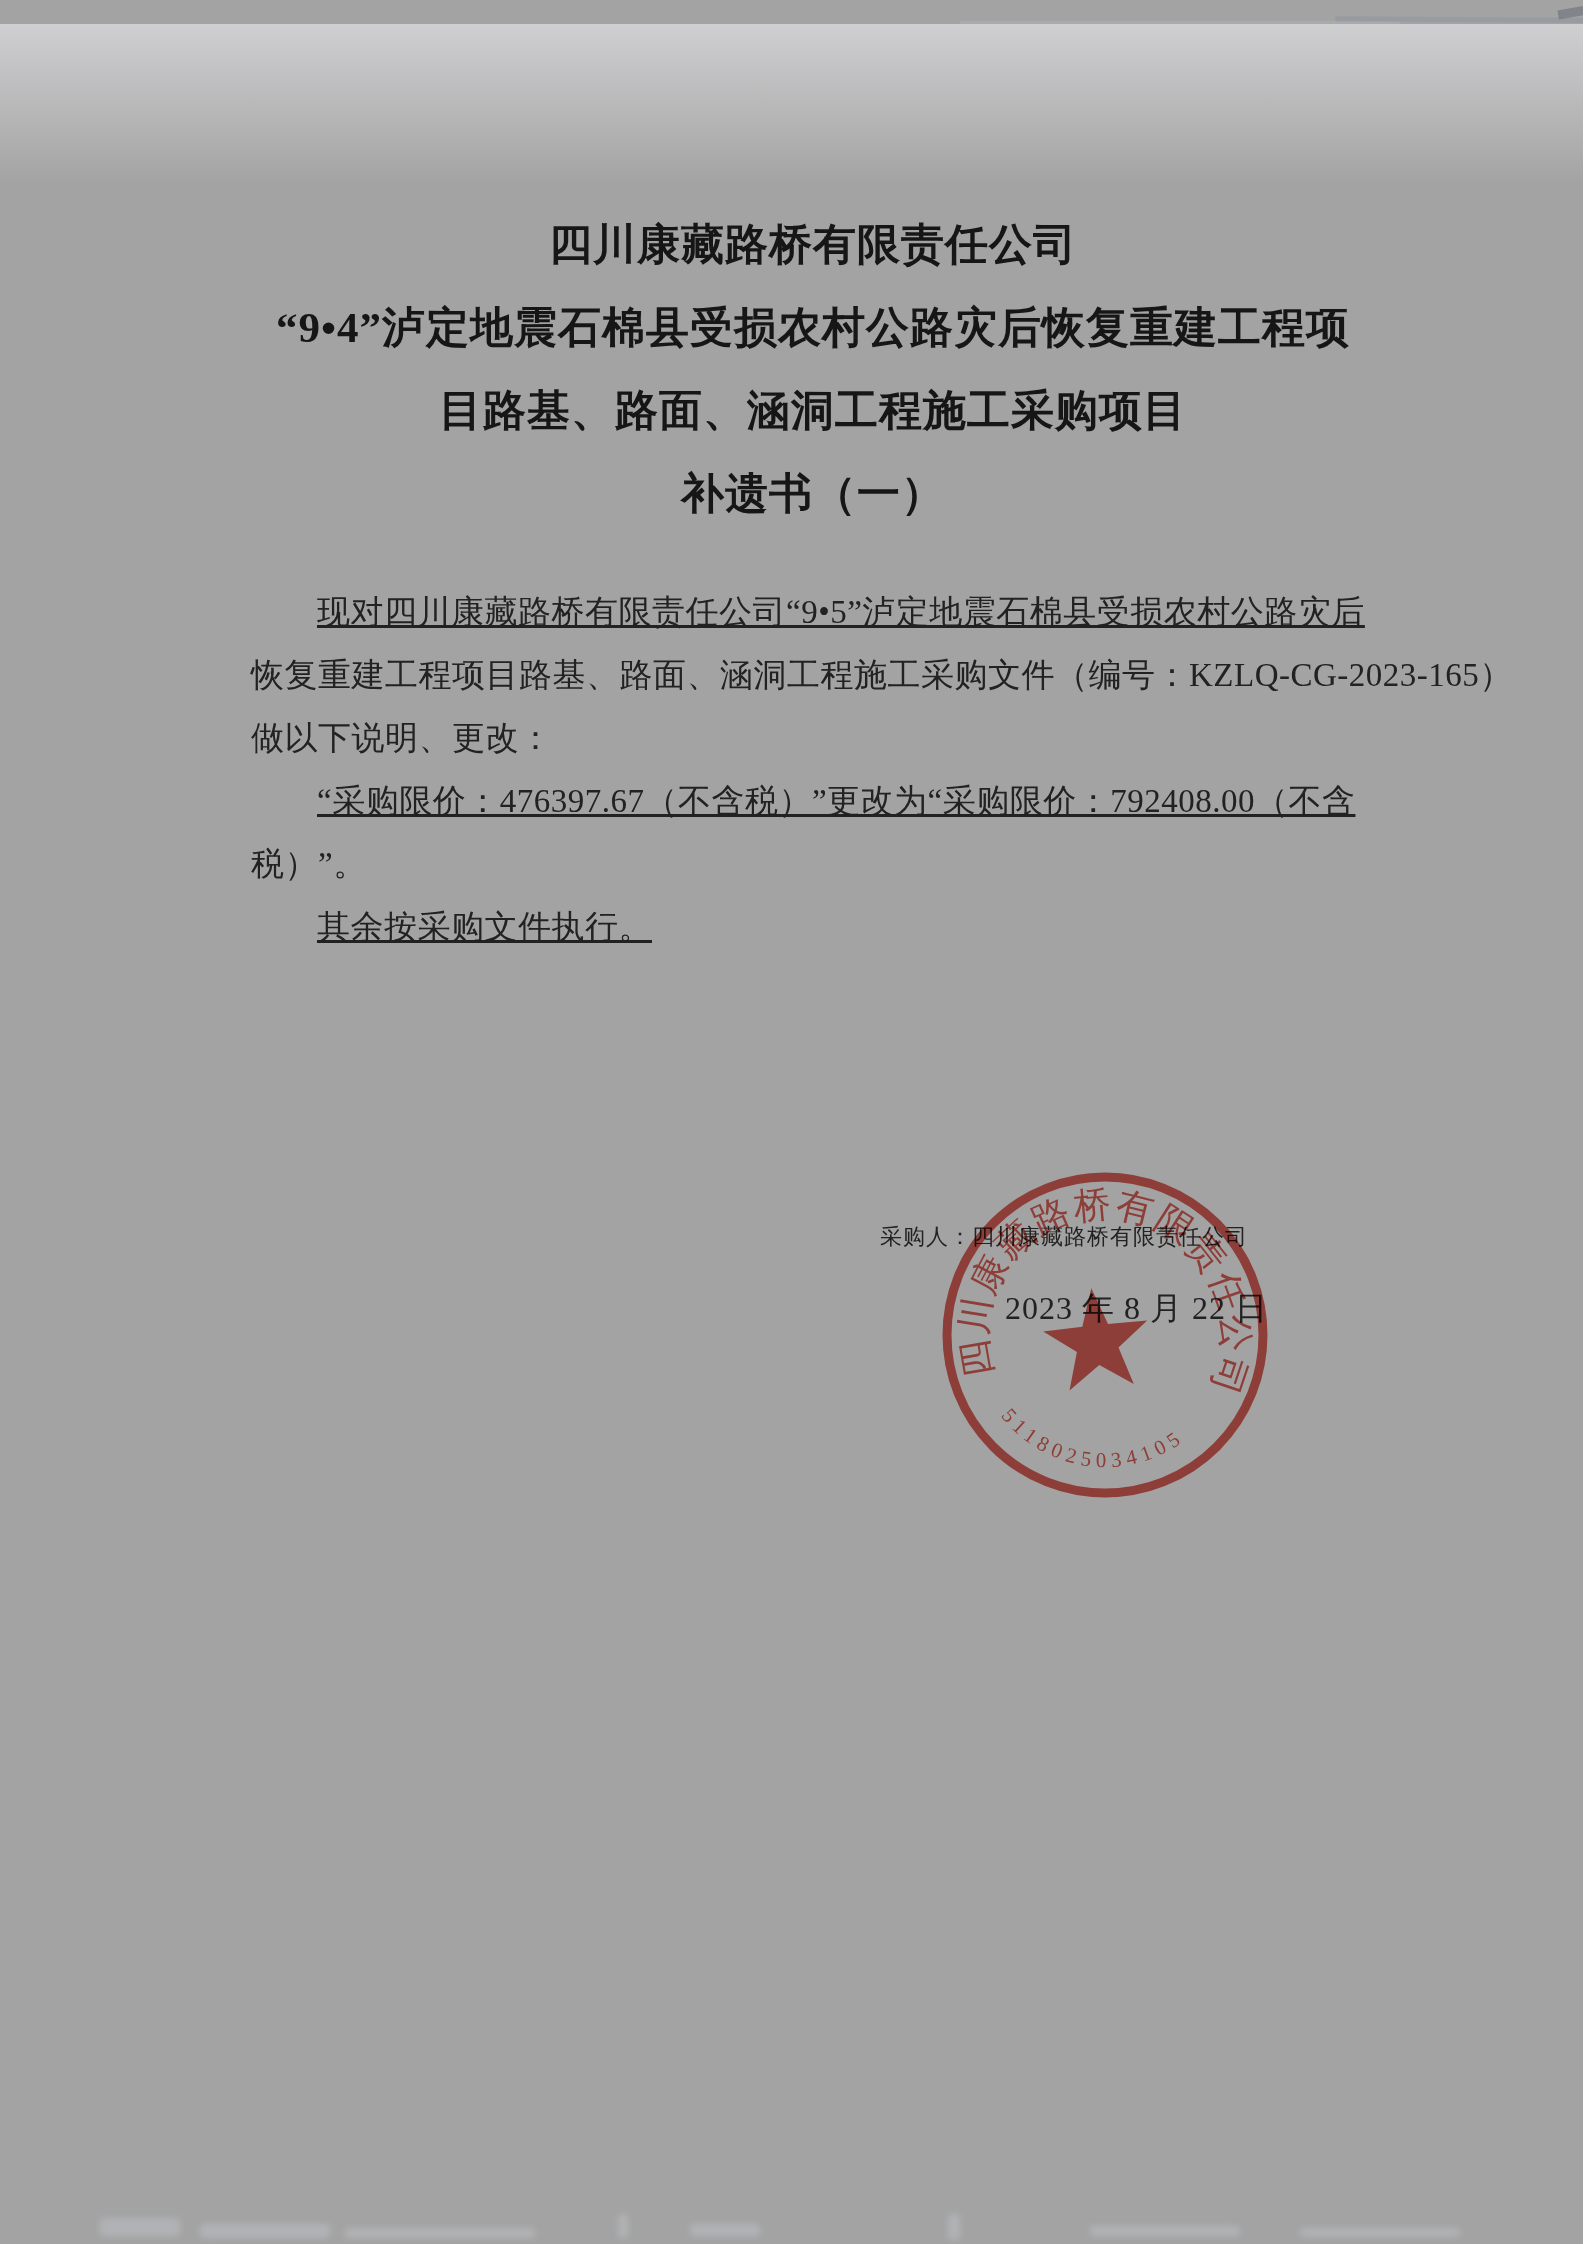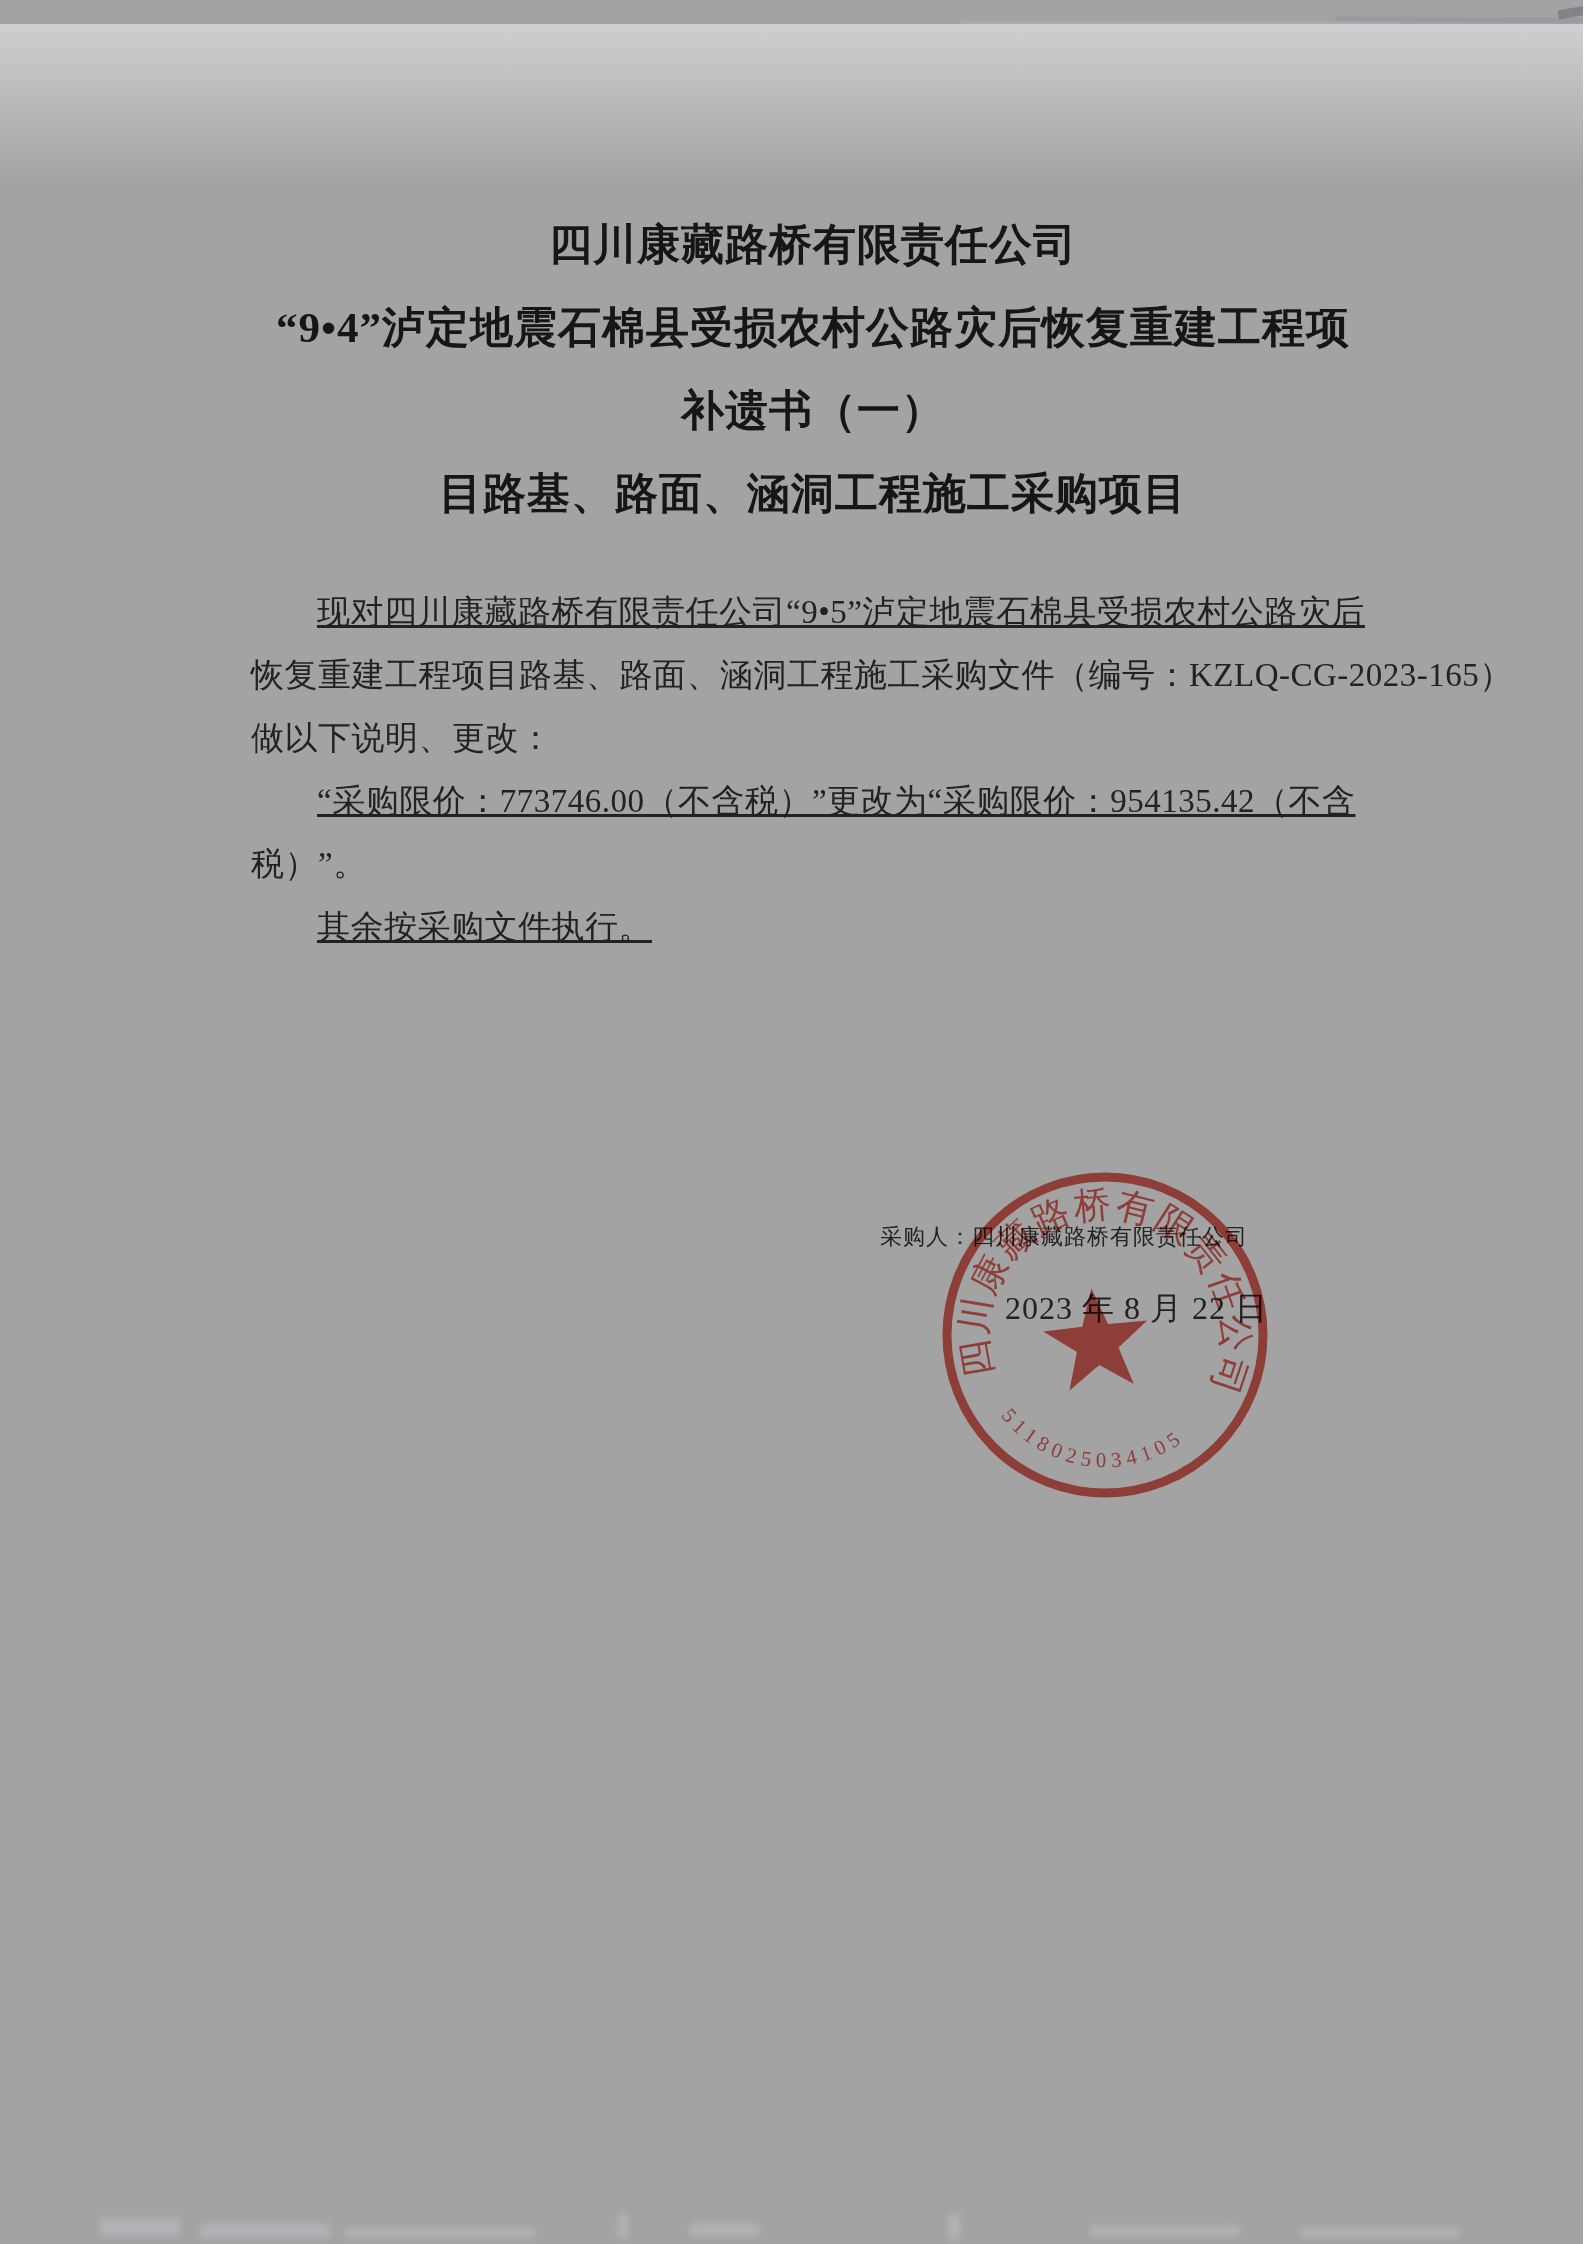--- a/index.html
+++ b/index.html
@@ -70,29 +70,29 @@
 </head>
 <body>
 
 <div class="page">
 
   <div class="scan-band artifact"></div>
 
   <div class="titles">
     <div>四川康藏路桥有限责任公司</div>
     <div>“9•4”泸定地震石棉县受损农村公路灾后恢复重建工程项</div>
+    <div>目路基、路面、涵洞工程施工采购项目</div>
     <div>补遗书（一）</div>
-    <div>目路基、路面、涵洞工程施工采购项目</div>
   </div>
 
   <div class="body-text">
     <div class="line indent">现对四川康藏路桥有限责任公司“9•5”泸定地震石棉县受损农村公路灾后</div>
     <div class="line">恢复重建工程项目路基、路面、涵洞工程施工采购文件（编号：KZLQ-CG-2023-165）</div>
     <div class="line">做以下说明、更改：</div>
-    <div class="line indent">“采购限价：773746.00（不含税）”更改为“采购限价：954135.42（不含</div>
+    <div class="line indent">“采购限价：476397.67（不含税）”更改为“采购限价：792408.00（不含</div>
     <div class="line">税）”。</div>
     <div class="line indent">其余按采购文件执行。</div>
   </div>
 
   <div class="sig-buyer">采购人：四川康藏路桥有限责任公司</div>
   <div class="sig-date">2023 年 8 月 22 日</div>
 
   <svg class="seal" viewBox="0 0 400 400" aria-hidden="true">
     <circle cx="200" cy="200" r="158" fill="none" stroke="#d94b40" stroke-width="9"></circle>
     <path id="sealTopArc" d="M 89 240 A 118 118 0 1 1 311 240" fill="none"></path>

